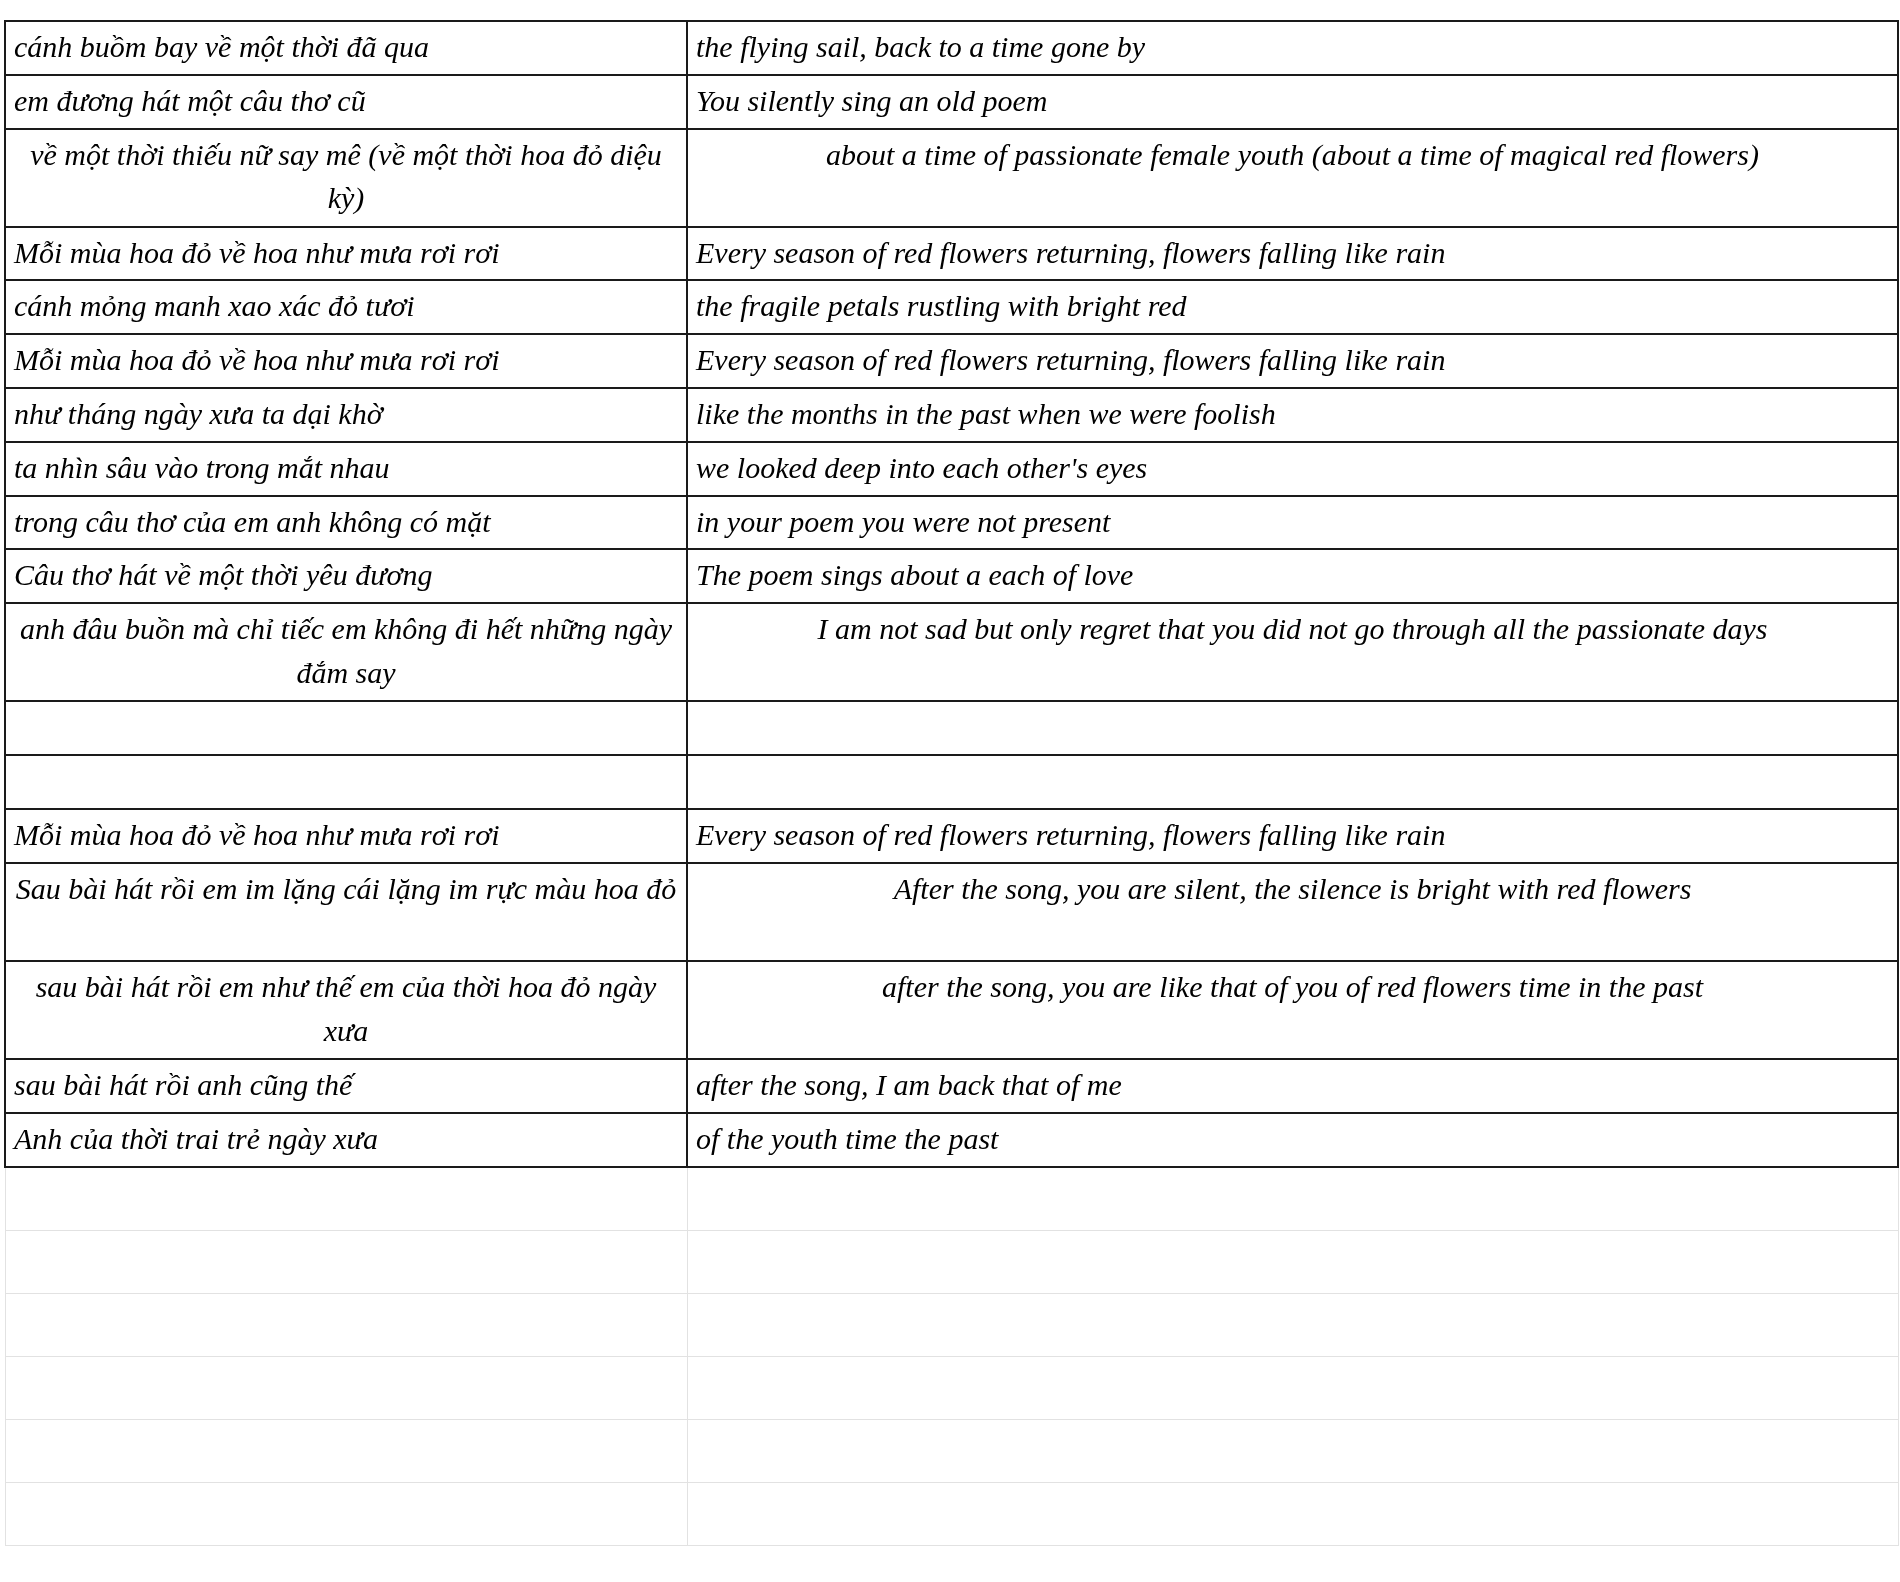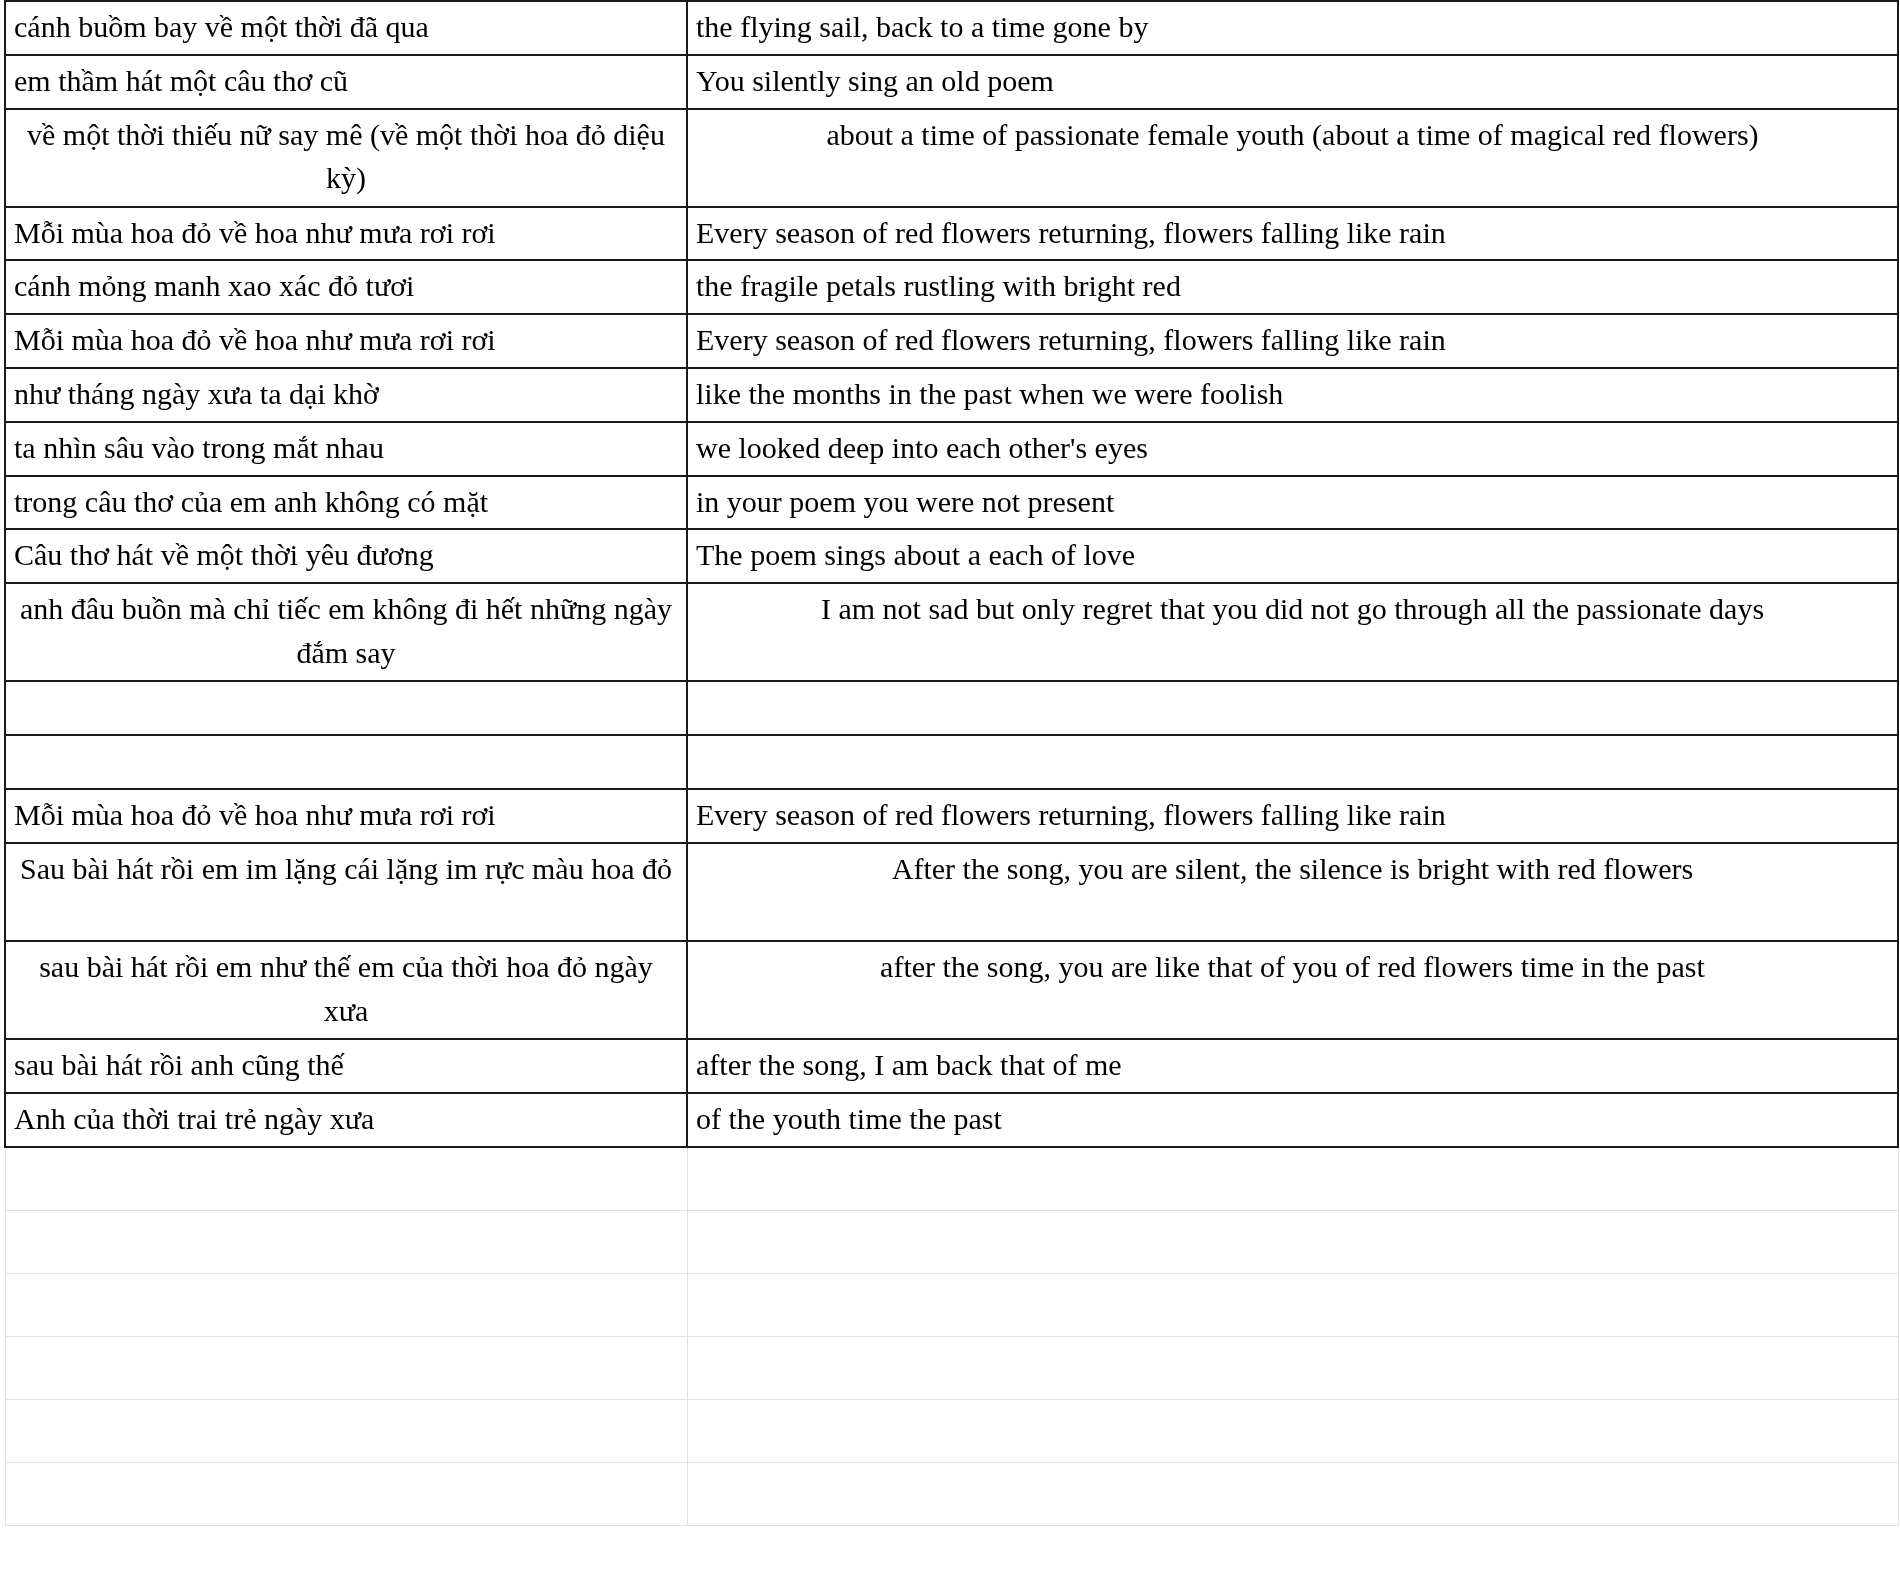--- a/index.html
+++ b/index.html
@@ -13,21 +13,22 @@
     height: 1582px;
     font-family: "Liberation Serif", "DejaVu Serif", serif;
     color: #000000;
     overflow: hidden;
   }
 
   #lyrics-table {
     border-collapse: collapse;
     table-layout: fixed;
     width: 1893px;
-    margin: 0 0 0 4px;
+    margin: 20px 0 0 4px;
+    font-style: italic;
   }
 
   #lyrics-table col.col-vi { width: 682px; }
   #lyrics-table col.col-en { width: 1211px; }
 
   #lyrics-table td {
     border: 2px solid #1a1a1a;
     vertical-align: top;
     padding: 3px 8px 5px 8px;
     font-size: 30px;
@@ -67,21 +68,21 @@
       <tr class="single">
         <td>
           <span class="cell-text">cánh buồm bay về một thời đã qua</span>
         </td>
         <td>
           <span class="cell-text">the flying sail, back to a time gone by</span>
         </td>
       </tr>
       <tr class="single">
         <td>
-          <span class="cell-text">em thầm hát một câu thơ cũ</span>
+          <span class="cell-text">em đương hát một câu thơ cũ</span>
         </td>
         <td>
           <span class="cell-text">You silently sing an old poem</span>
         </td>
       </tr>
       <tr class="double">
         <td>
           <span class="cell-text">về một thời thiếu nữ say mê (về một thời hoa đỏ diệu kỳ)</span>
         </td>
         <td>

